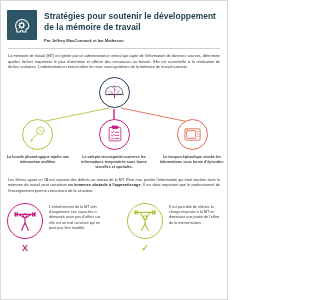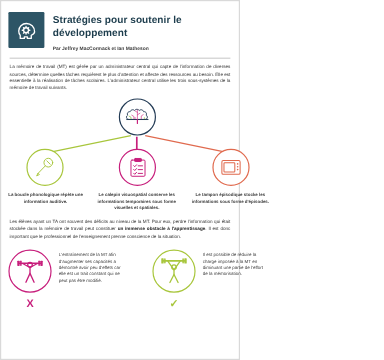--- a/index.html
+++ b/index.html
@@ -4,21 +4,21 @@
 <style>
   * { box-sizing: border-box; margin: 0; padding: 0; }
   html, body {
     width: 228px; height: 300px;
     background: #ffffff;
     font-family: "Liberation Sans", sans-serif;
     overflow: hidden;
   }
   .page {
     position: relative;
-    width: 200px; height: 300px;
+    width: 228px; height: 300px;
     background: #ffffff;
     border: 1px solid #d9d9d9;
   }
 
   
   .header {
     display: flex;
     align-items: flex-start;
     padding: 9px 8px 0 6px;
     gap: 7px;
@@ -152,20 +152,21 @@
     <div class="logo-tile">
       <svg width="19" height="19" viewBox="0 0 24 24" fill="none" stroke="#ffffff" stroke-width="1.4" stroke-linecap="round" stroke-linejoin="round">
         <path d="M20 13.2c0-5-3.8-8.7-8.6-8.7C6.8 4.5 3.3 8 3.3 12.4c0 1.9.6 3.3 1.6 4.6v3.2h4.3v-1.6h3.2v1.6h4.1v-3.3c2.1-.9 3.5-2.2 3.5-3.7z"></path>
         <circle cx="11" cy="11.6" r="2.6"></circle>
         <path d="M11 7.6v1M11 14.6v1M7 11.6h1M14 11.6h1M8.3 8.9l.7.7M13 14l.7.7M13.7 8.9l-.7.7M9 14l-.7.7"></path>
       </svg>
     </div>
     <div class="head-text">
       <div class="title">
         <div>Stratégies pour soutenir le développement</div>
+        <div>de la mémoire de travail</div>
       </div>
       <div class="byline">Par Jeffrey MacCormack et Ian Matheson</div>
     </div>
   </div>
 
   <div class="rule"></div>
 
   <div class="para">La mémoire de travail (MT) est gérée par un administrateur central qui capte de l'information de diverses sources, détermine quelles tâches requièrent le plus d'attention et affecte des ressources au besoin. Elle est essentielle à la réalisation de tâches scolaires. L'administrateur central utilise les trois sous-systèmes de la mémoire de travail suivants.</div>
 
   <div class="diagram">

